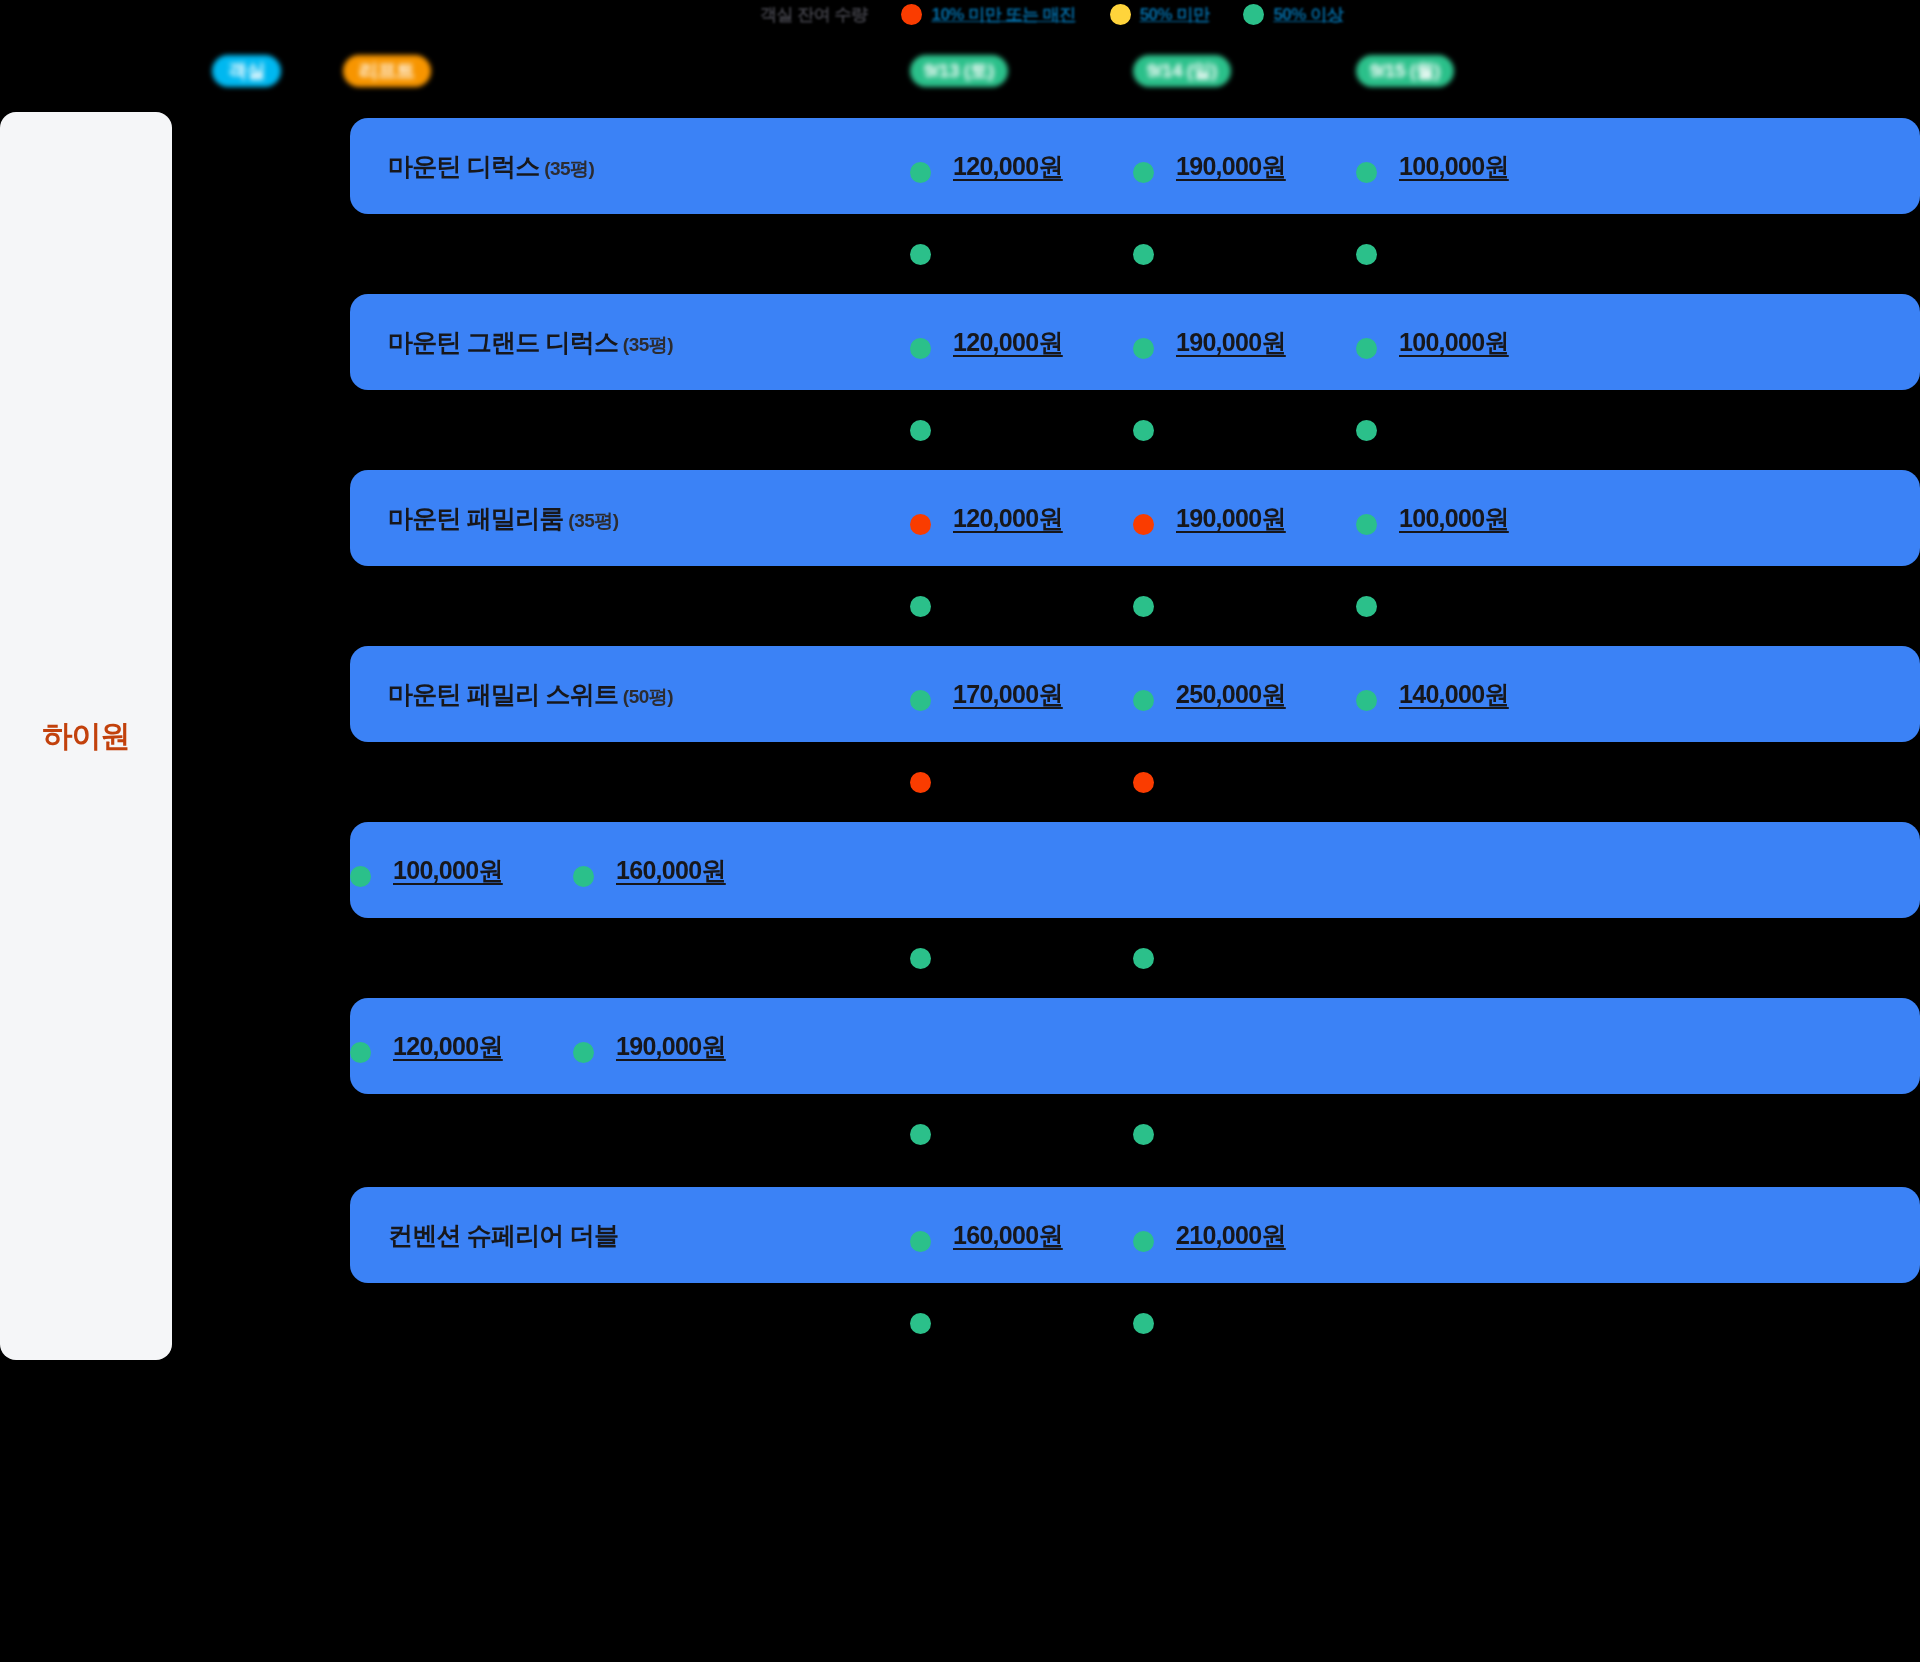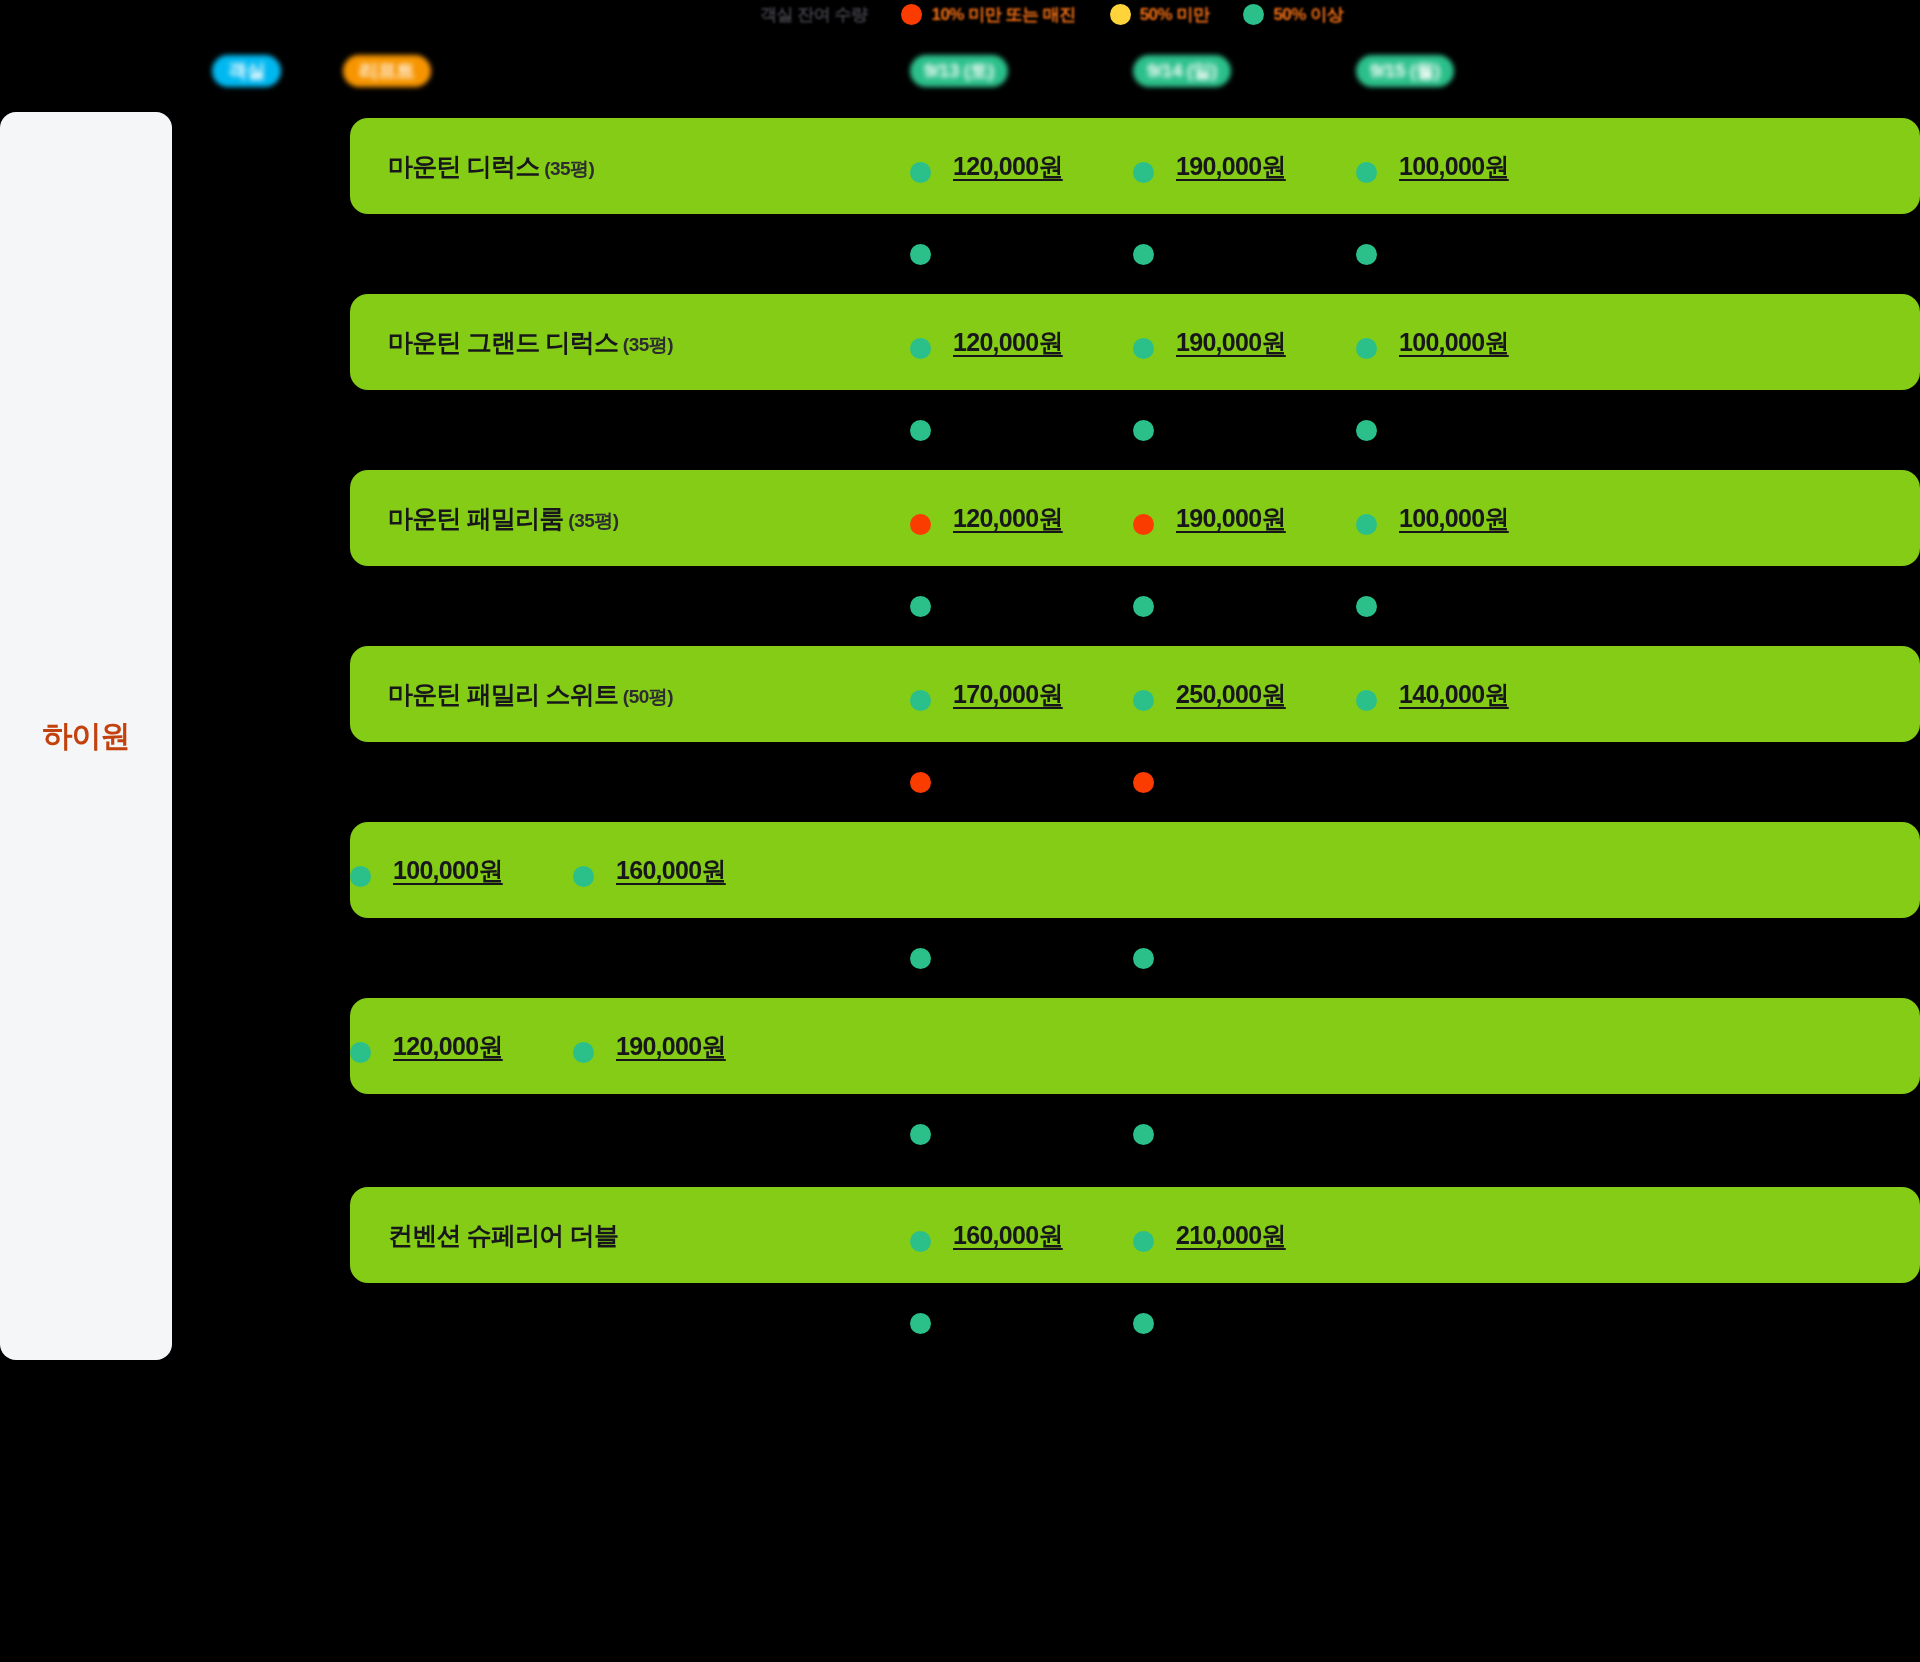--- a/index.html
+++ b/index.html
@@ -38,23 +38,24 @@
   }
   .legend-dot {
     width: 21px;
     height: 21px;
     border-radius: 50%;
     flex: 0 0 auto;
   }
   .legend-label {
     font-size: 17px;
     font-weight: bold;
-    color: #f97316;
+    color: #0369a1;
     filter: blur(0.9px);
     letter-spacing: -0.5px;
+    text-decoration: underline;
   }
 
   
   .filter-pills {
     position: absolute;
     top: 55px;
     left: 212px;
     display: flex;
     gap: 62px;
   }
@@ -124,21 +125,21 @@
   .table-area {
     position: absolute;
     left: 350px;
     top: 118px;
     width: 1570px;
   }
 
   .room-row {
     position: relative;
     height: 96px;
-    background: #84cc16;
+    background: #3b82f6;
     border-radius: 18px;
     display: flex;
     align-items: center;
     margin-bottom: 80px;
   }
   .room-row:last-of-type { margin-bottom: 0; }
 
   .room-name {
     width: 560px;
     padding-left: 38px;

